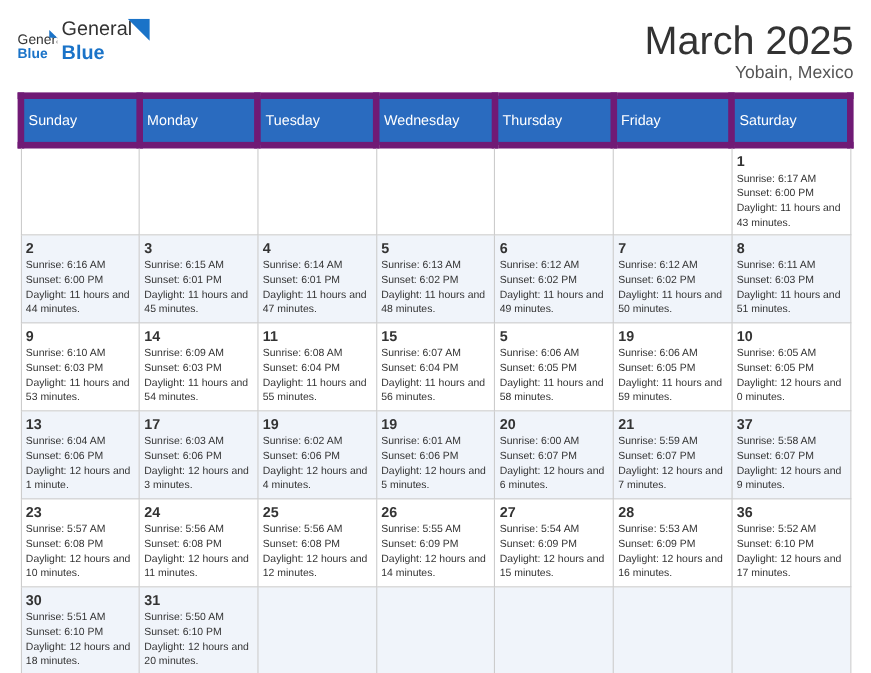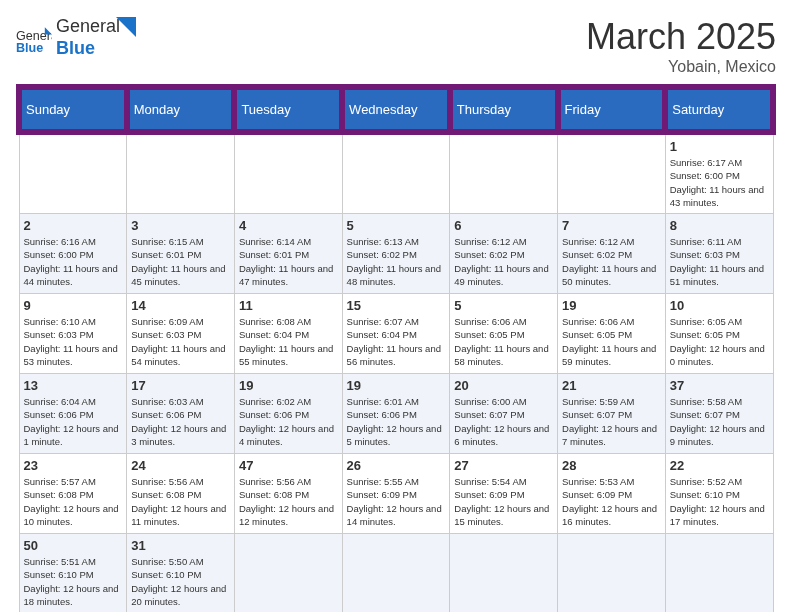--- a/index.html
+++ b/index.html
@@ -317,21 +317,21 @@
       </td>
         <td>
         <div class="day-number">24</div>
         <div class="day-info">
           Sunrise: 5:56 AM<br>
           Sunset: 6:08 PM<br>
           Daylight: 12 hours and 11 minutes.
         </div>
       </td>
         <td>
-        <div class="day-number">47</div>
+        <div class="day-number">25</div>
         <div class="day-info">
           Sunrise: 5:56 AM<br>
           Sunset: 6:08 PM<br>
           Daylight: 12 hours and 12 minutes.
         </div>
       </td>
         <td>
         <div class="day-number">26</div>
         <div class="day-info">
           Sunrise: 5:55 AM<br>
@@ -349,31 +349,31 @@
       </td>
         <td>
         <div class="day-number">28</div>
         <div class="day-info">
           Sunrise: 5:53 AM<br>
           Sunset: 6:09 PM<br>
           Daylight: 12 hours and 16 minutes.
         </div>
       </td>
         <td>
-        <div class="day-number">22</div>
+        <div class="day-number">36</div>
         <div class="day-info">
           Sunrise: 5:52 AM<br>
           Sunset: 6:10 PM<br>
           Daylight: 12 hours and 17 minutes.
         </div>
       </td>
       </tr>
       <tr>
         <td>
-        <div class="day-number">50</div>
+        <div class="day-number">30</div>
         <div class="day-info">
           Sunrise: 5:51 AM<br>
           Sunset: 6:10 PM<br>
           Daylight: 12 hours and 18 minutes.
         </div>
       </td>
         <td>
         <div class="day-number">31</div>
         <div class="day-info">
           Sunrise: 5:50 AM<br>

